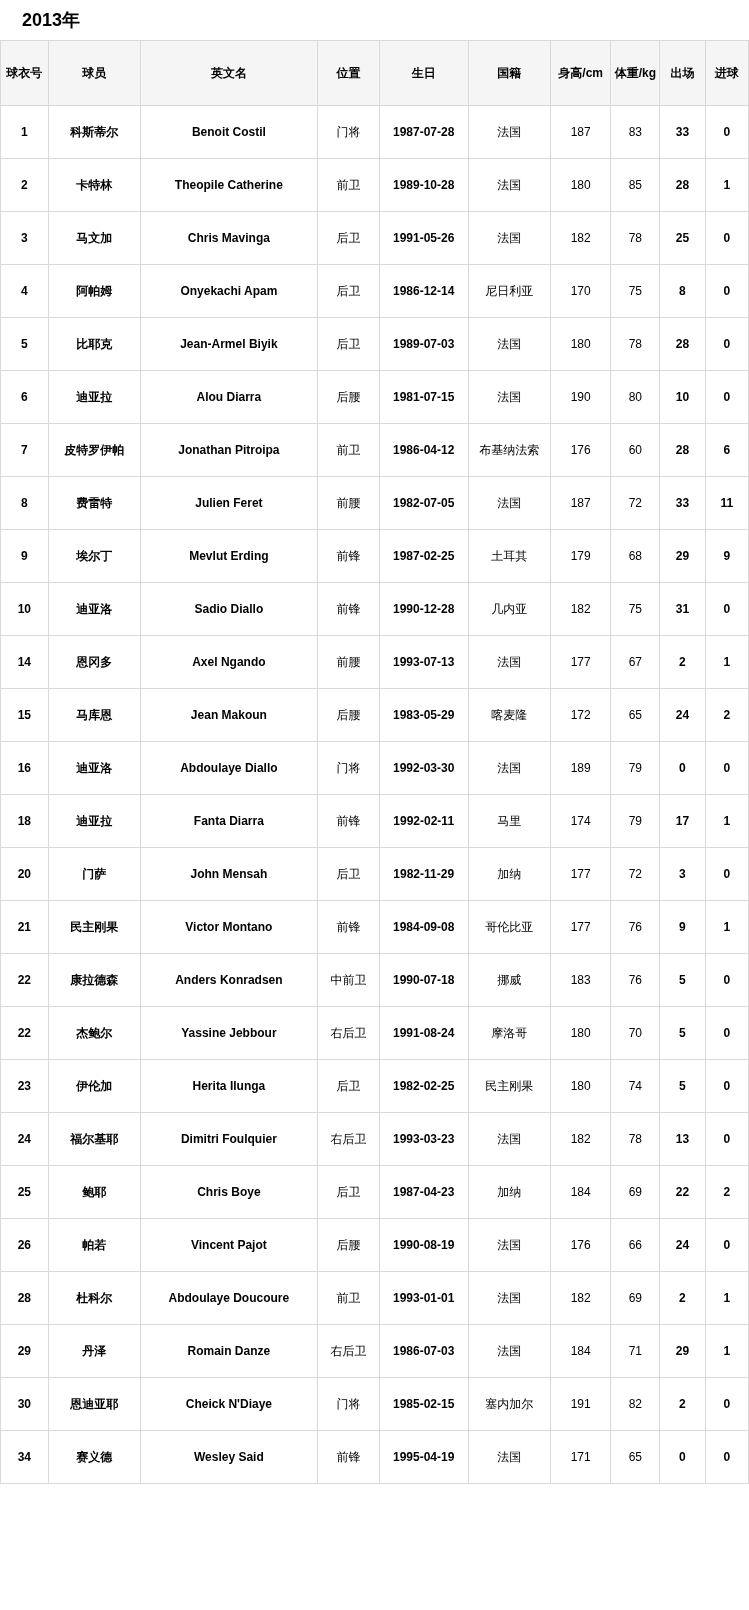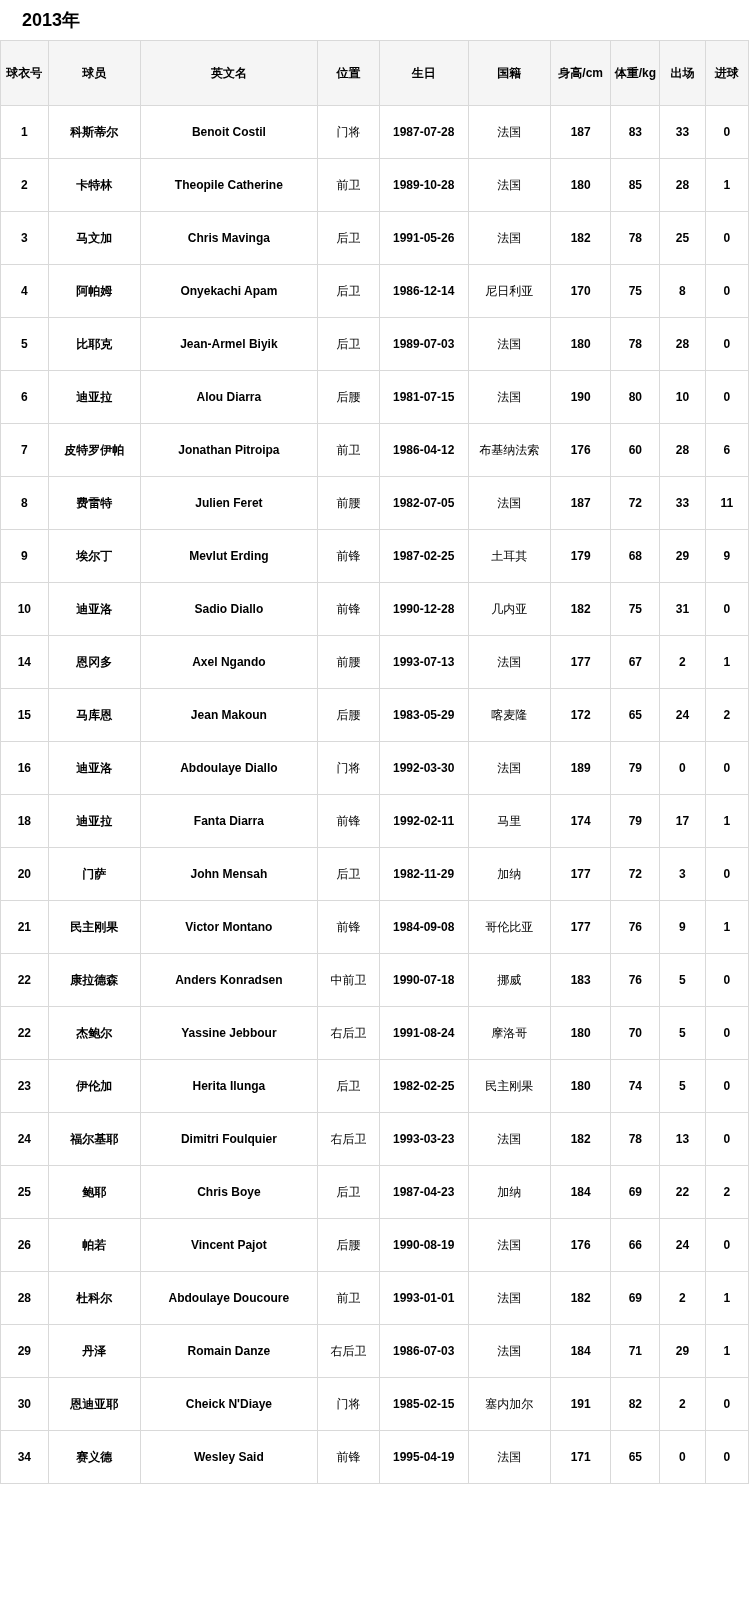--- a/index.html
+++ b/index.html
@@ -50,21 +50,21 @@
   table.roster tbody td {
     height: 40px;
     background: #ffffff;
   }
   td.c-num { font-weight: bold; font-size: 12px; }
   td.c-name { font-weight: bold; font-size: 12.5px; }
   td.c-en { font-weight: bold; font-size: 12.5px; }
   td.c-pos { font-size: 12px; }
   td.c-birth { font-weight: bold; font-size: 11.5px; }
   td.c-nat { font-size: 12px; }
-  td.c-h, td.c-w { font-weight: bold; font-size: 12px; margin-left: 8px; }
+  td.c-h, td.c-w { font-weight: normal; font-size: 12px; margin-left: 8px; }
   td.c-app, td.c-goal { font-weight: bold; font-size: 12px; }
 
   col.col-num   { width: 44px; }
   col.col-name  { width: 85px; }
   col.col-en    { width: 164px; }
   col.col-pos   { width: 57px; }
   col.col-birth { width: 82px; }
   col.col-nat   { width: 76px; }
   col.col-h     { width: 56px; }
   col.col-w     { width: 45px; }

